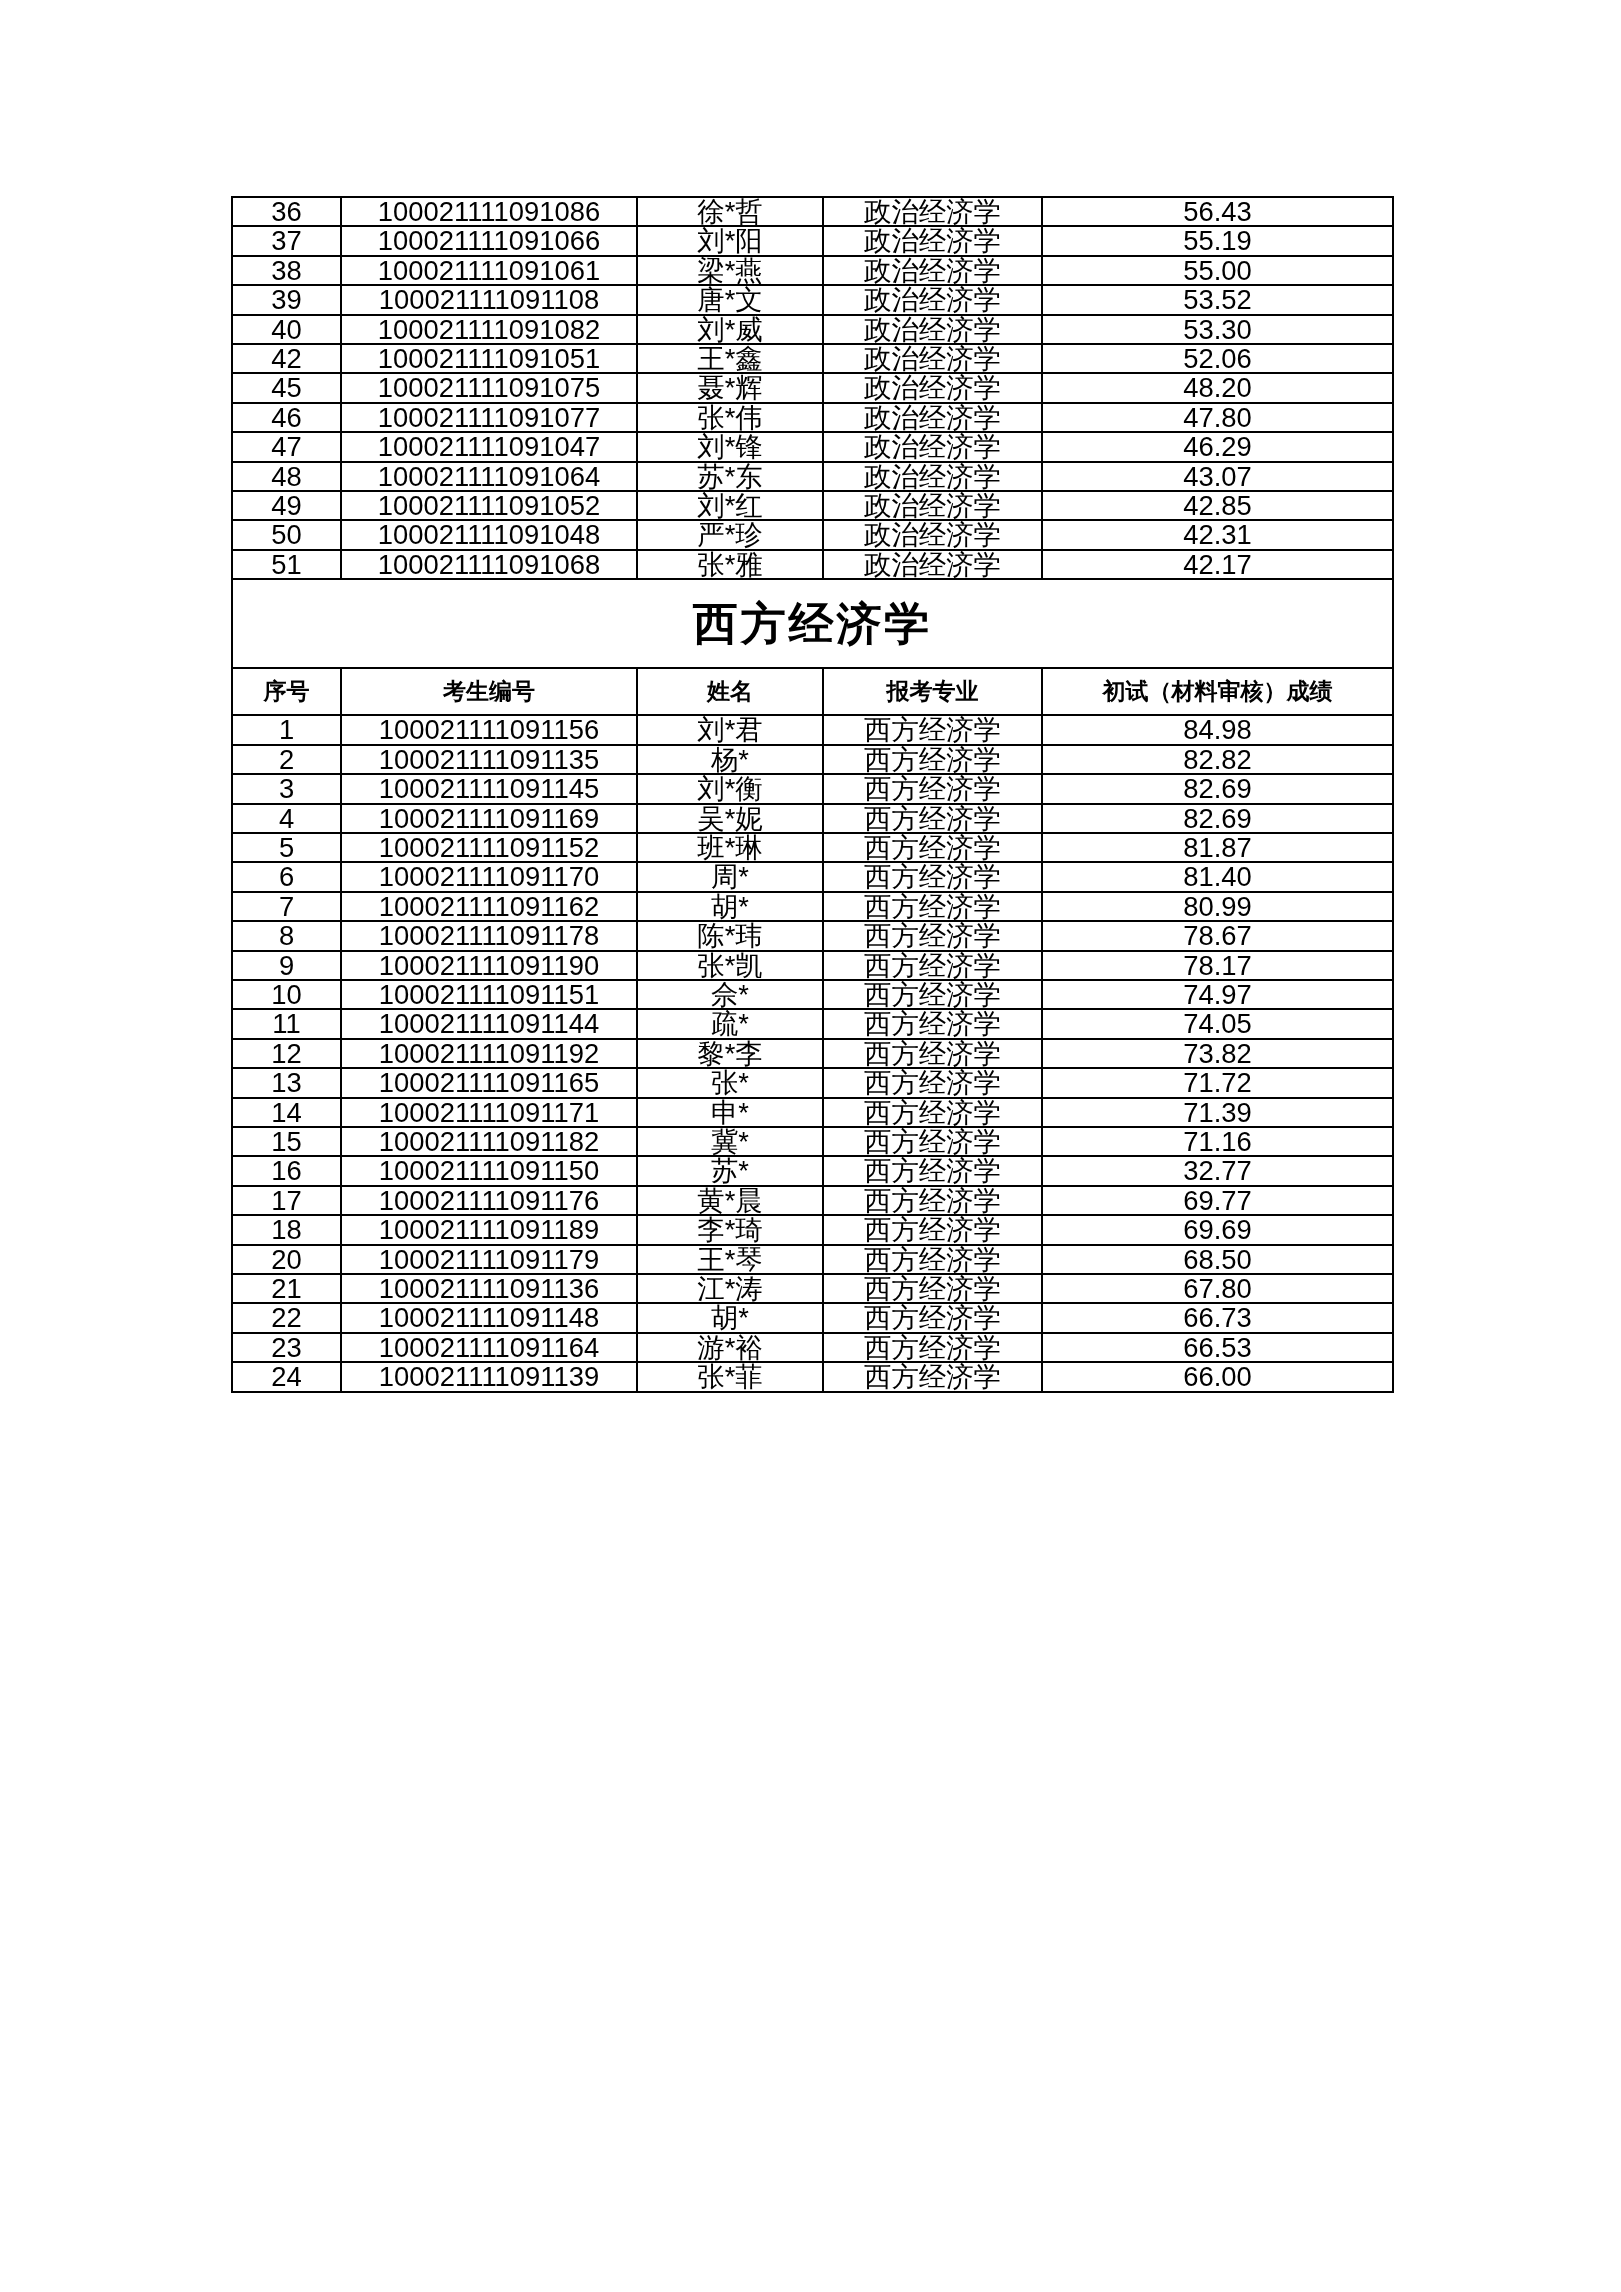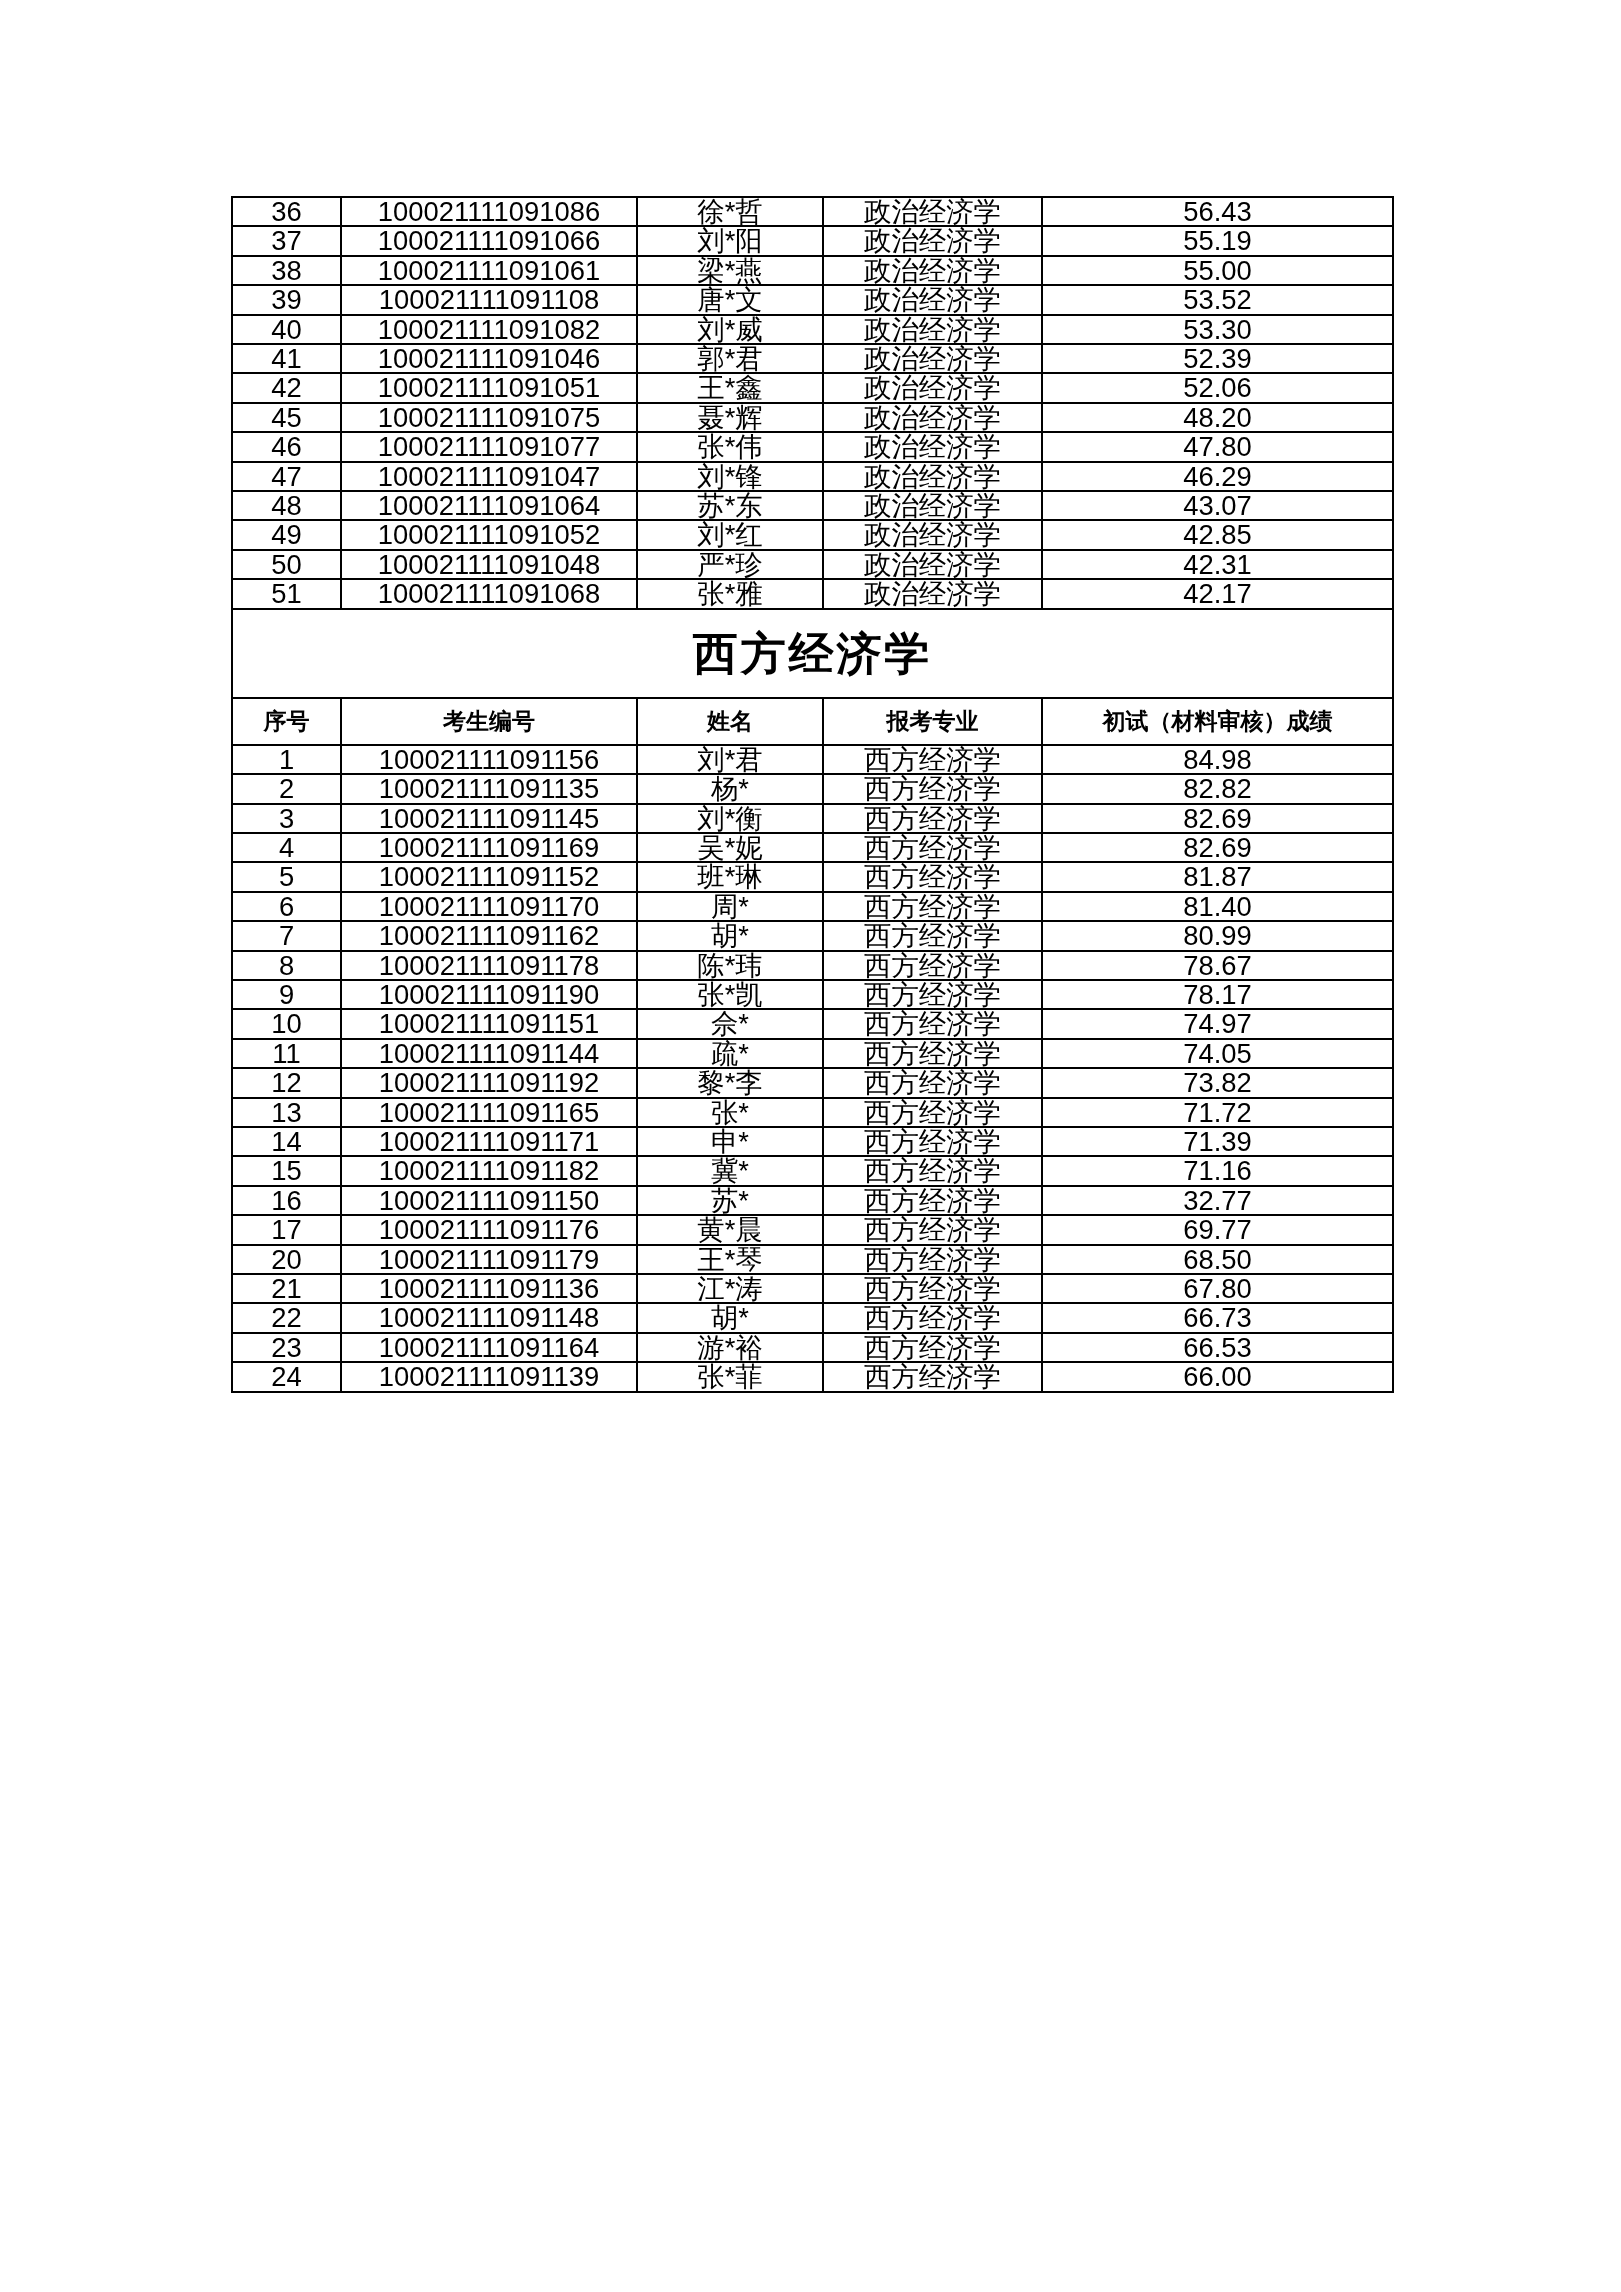--- a/index.html
+++ b/index.html
@@ -92,27 +92,20 @@
           <td>唐*文</td>
           <td>政治经济学</td>
           <td>53.52</td>
         </tr>
         <tr>
           <td>40</td>
           <td>100021111091082</td>
           <td>刘*威</td>
           <td>政治经济学</td>
           <td>53.30</td>
-        </tr>
-        <tr>
-          <td>41</td>
-          <td>100021111091046</td>
-          <td>郭*君</td>
-          <td>政治经济学</td>
-          <td>52.39</td>
         </tr>
         <tr>
           <td>42</td>
           <td>100021111091051</td>
           <td>王*鑫</td>
           <td>政治经济学</td>
           <td>52.06</td>
         </tr>
         <tr>
           <td>45</td>
@@ -292,20 +285,27 @@
           <td>32.77</td>
         </tr>
         <tr>
           <td>17</td>
           <td>100021111091176</td>
           <td>黄*晨</td>
           <td>西方经济学</td>
           <td>69.77</td>
         </tr>
         <tr>
+          <td>18</td>
+          <td>100021111091189</td>
+          <td>李*琦</td>
+          <td>西方经济学</td>
+          <td>69.69</td>
+        </tr>
+        <tr>
           <td>20</td>
           <td>100021111091179</td>
           <td>王*琴</td>
           <td>西方经济学</td>
           <td>68.50</td>
         </tr>
         <tr>
           <td>21</td>
           <td>100021111091136</td>
           <td>江*涛</td>

